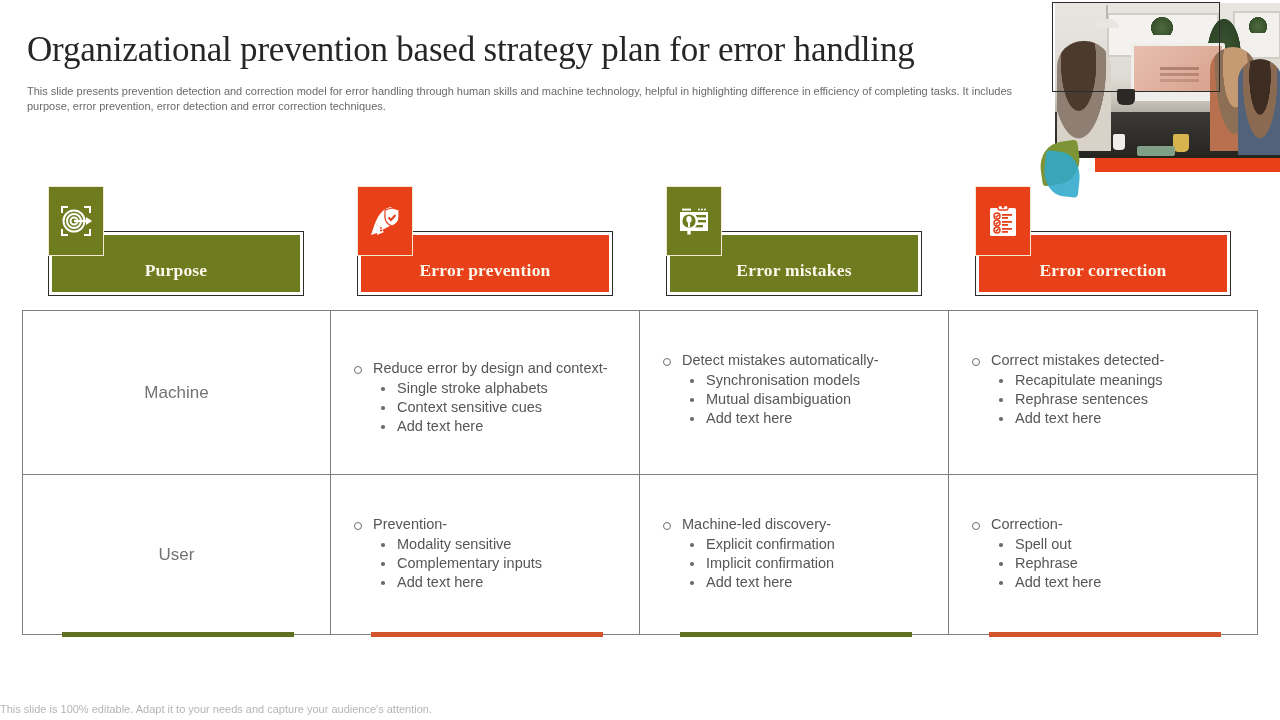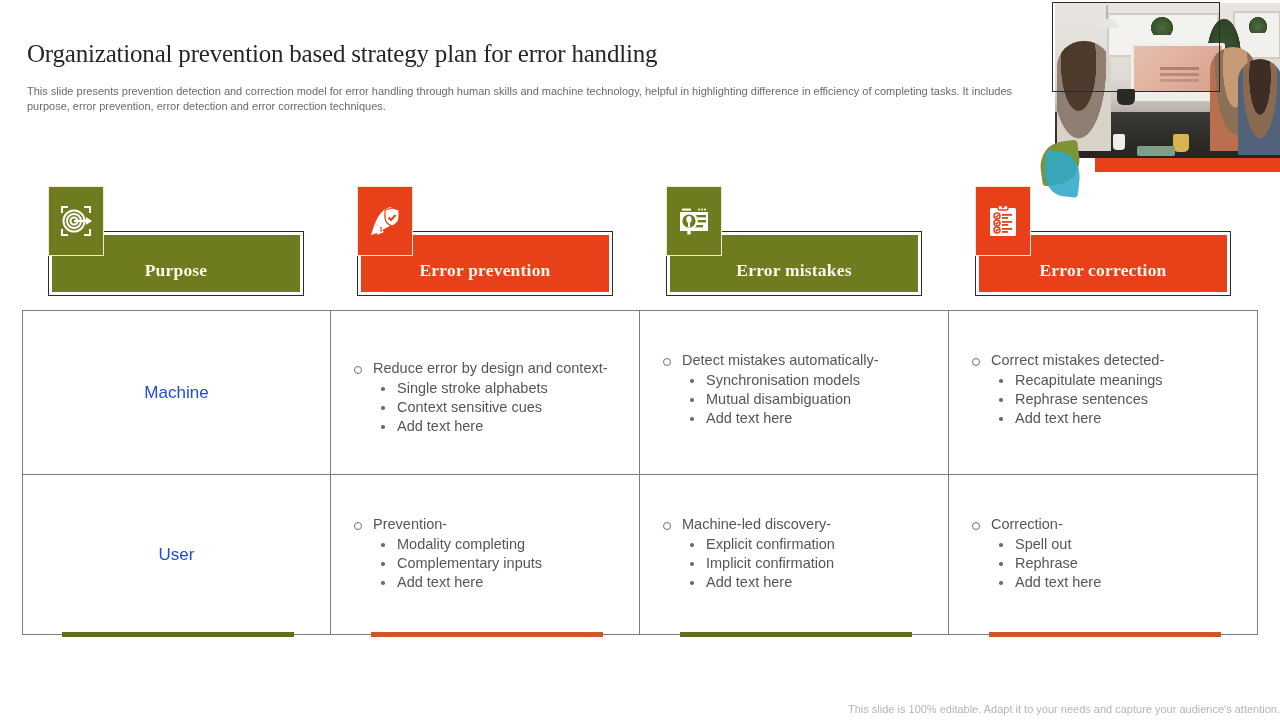--- a/index.html
+++ b/index.html
@@ -6,23 +6,23 @@
   body{
     width:1280px;height:720px;
     background:#ffffff;
     font-family:"Liberation Sans", sans-serif;
     overflow:hidden;
     position:relative;
   }
 
   
   #slide-title{
-    position:absolute;left:27px;top:40px;width:990px;
+    position:absolute;left:27px;top:30px;width:990px;
     font-family:"Liberation Serif", serif;
-    font-size:25px;font-weight:400;color:#262626;
+    font-size:35px;font-weight:400;color:#262626;
     letter-spacing:-0.2px;white-space:nowrap;
   }
   #slide-subtitle{
     position:absolute;left:27px;top:84px;width:1000px;
     font-size:11px;line-height:14.5px;color:#6a6a6a;
     font-family:"Liberation Sans", sans-serif;
   }
 
   
   #decor{position:absolute;left:1030px;top:0;width:250px;height:200px;}
@@ -99,21 +99,21 @@
   #matrix{
     position:absolute;left:22px;top:310px;width:1236px;height:325px;
     border:1px solid #7d7d7d;box-sizing:border-box;
   }
   #matrix .vline{position:absolute;top:0;bottom:0;width:1px;background:#7d7d7d;}
   #matrix .hline{position:absolute;left:0;right:0;height:1px;background:#7d7d7d;}
 
   .cell{position:absolute;box-sizing:border-box;}
   .rowlabel{
     display:flex;align-items:center;justify-content:center;
-    font-size:17px;color:#1d4ed8;font-family:"Liberation Sans", sans-serif;
+    font-size:17px;color:#737373;font-family:"Liberation Sans", sans-serif;
   }
   .bullets{padding:40px 0 0 18px;}
   .b-main{
     font-size:14.5px;color:#565656;line-height:19px;
     position:relative;padding-left:24px;margin-bottom:1px;
   }
   .b-main::before{
     content:"";position:absolute;left:5px;top:7px;
     width:6px;height:6px;border:1px solid #6e6e6e;border-radius:50%;
   }
@@ -124,21 +124,21 @@
   .b-sub::before{
     content:"";position:absolute;left:32px;top:8px;
     width:3.5px;height:3.5px;background:#6e6e6e;border-radius:50%;
   }
 
   
   .accent{position:absolute;height:5px;z-index:7;}
 
   
   #footer-note{
-    position:absolute;left:0;top:703px;width:1280px;text-align:right;
+    position:absolute;left:0;top:703px;width:1280px;text-align:left;
     font-size:11px;color:#b5b5b5;font-family:"Liberation Sans", sans-serif;
   }
 </style>
 </head>
 <body>
 
 <div id="slide-title">Organizational prevention based strategy plan for error handling</div>
 <div id="slide-subtitle">This slide presents prevention detection and correction model for error handling through human skills and machine technology, helpful in highlighting difference in efficiency of completing tasks. It includes purpose, error prevention, error detection and error correction techniques.</div>
 
 <div id="decor">
@@ -283,21 +283,21 @@
     <div class="b-main">Correct mistakes detected-</div>
     <div class="b-sub">Recapitulate meanings</div>
     <div class="b-sub">Rephrase sentences</div>
     <div class="b-sub">Add text here</div>
   </div>
 
   <div class="cell rowlabel" style="left:0;top:164px;width:307px;height:160px;">User</div>
 
   <div class="cell bullets" style="left:308px;top:164px;width:308px;height:160px;">
     <div class="b-main">Prevention-</div>
-    <div class="b-sub">Modality completing</div>
+    <div class="b-sub">Modality sensitive</div>
     <div class="b-sub">Complementary inputs</div>
     <div class="b-sub">Add text here</div>
   </div>
 
   <div class="cell bullets" style="left:617px;top:164px;width:308px;height:160px;">
     <div class="b-main">Machine-led discovery-</div>
     <div class="b-sub">Explicit confirmation</div>
     <div class="b-sub">Implicit confirmation</div>
     <div class="b-sub">Add text here</div>
   </div>

